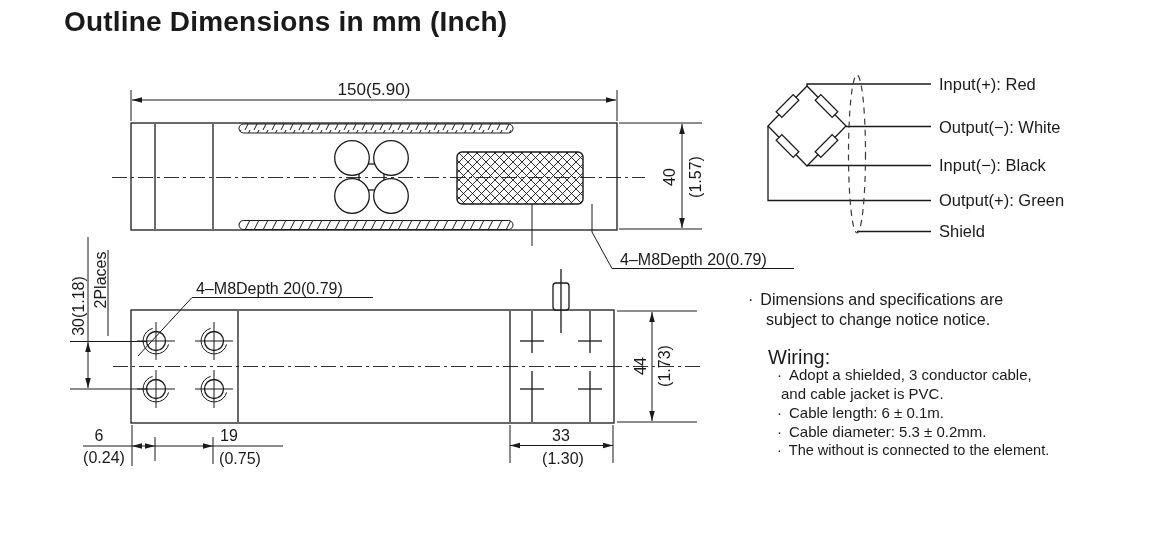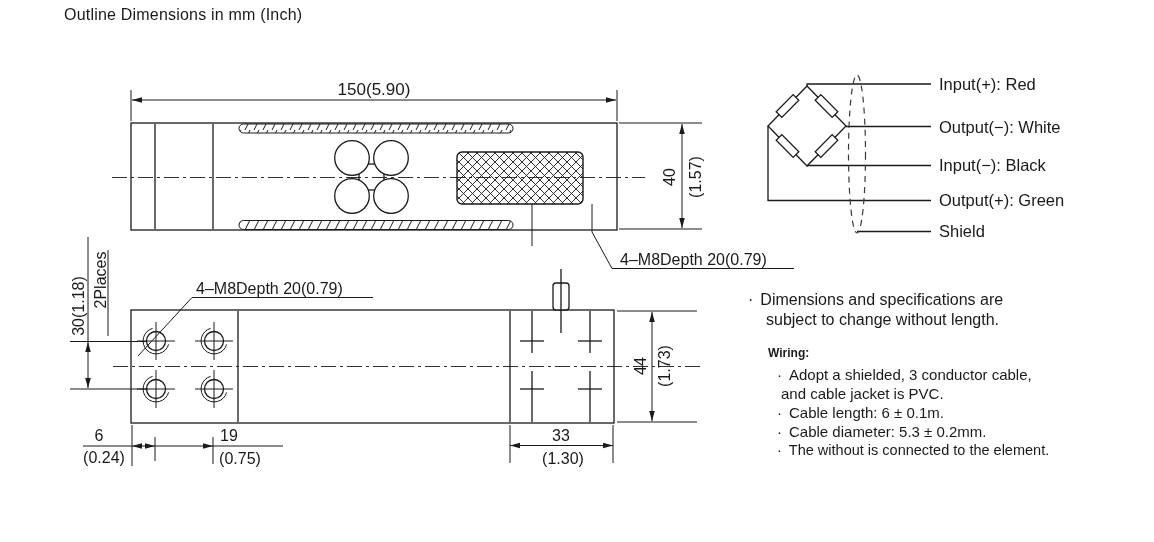--- a/index.html
+++ b/index.html
@@ -1,42 +1,42 @@
 <!DOCTYPE html>
 <html><head>
 <meta charset="utf-8">
 <style>
   html,body { margin:0; padding:0; background:#ffffff; }
   .stage {
     position:relative; width:1154px; height:542px; background:#ffffff;
     font-family:"Liberation Sans", sans-serif; color:#1a1a1a; overflow:hidden;
   }
   .title {
-    position:absolute; left:64px; top:6px; font-size:16px; font-weight:normal;
+    position:absolute; left:64px; top:6px; font-size:28px; font-weight:bold;
     letter-spacing:0.2px; white-space:nowrap;
   }
   svg { position:absolute; left:0; top:0; }
   svg text { font-family:"Liberation Sans", sans-serif; fill:#1a1a1a; }
   .ln  { stroke:#1a1a1a; stroke-width:1.3; fill:none; }
   .fw  { fill:#ffffff; }
   .th  { stroke:#1a1a1a; stroke-width:1; fill:none; }
   .ar  { fill:#1a1a1a; stroke:none; }
   .cl  { stroke:#1a1a1a; stroke-width:0.9; stroke-dasharray:15 4 3 4; fill:none; }
   .el  { stroke:#3a3a3a; stroke-width:1.2; stroke-dasharray:6 5; fill:none; }
   .slot{ fill:url(#sh); stroke:#1a1a1a; stroke-width:1; }
   .xh  { fill:url(#xh); stroke:#1a1a1a; stroke-width:1.4; }
   .dt  { font-size:16px; }
   .dtl { font-size:17px; }
   .wt  { font-size:16.5px; }
   .note-line { position:absolute; white-space:nowrap; display:flex; }
   .blt { margin-right:7px; }
   .n16 { font-size:16px; }
   .n15 { font-size:15px; }
   .n14 { font-size:14.5px; }
-  .nb  { font-size:12px; font-weight:bold;justify-content:center; }
+  .nb  { font-size:20px; font-weight:normal;justify-content:center; }
 </style>
 </head>
 <body>
 
 <div class="stage">
 
   <div class="title">Outline Dimensions in mm (Inch)</div>
 
   <svg width="1154" height="542" viewBox="0 0 1154 542">
     <defs>
@@ -208,21 +208,21 @@
       <text class="wt" x="939" y="237">Shield</text>
     </g>
   </svg>
 
   <div>
     <div class="note-line n16" style="left:748px; top:291px;">
       <span class="blt">·</span>
       <span>Dimensions and specifications are</span>
     </div>
     <div class="note-line n16" style="left:766px; top:311px;">
-      <span>subject to change without length.</span>
+      <span>subject to change notice notice.</span>
     </div>
     <div class="note-line nb" style="left:768px; top:346px;">
       <span>Wiring:</span>
     </div>
     <div class="note-line n15" style="left:777px; top:366px;">
       <span class="blt">·</span>
       <span>Adopt a shielded,  3 conductor cable,</span>
     </div>
     <div class="note-line n15" style="left:781px; top:385px;">
       <span>and  cable jacket is PVC.</span>

